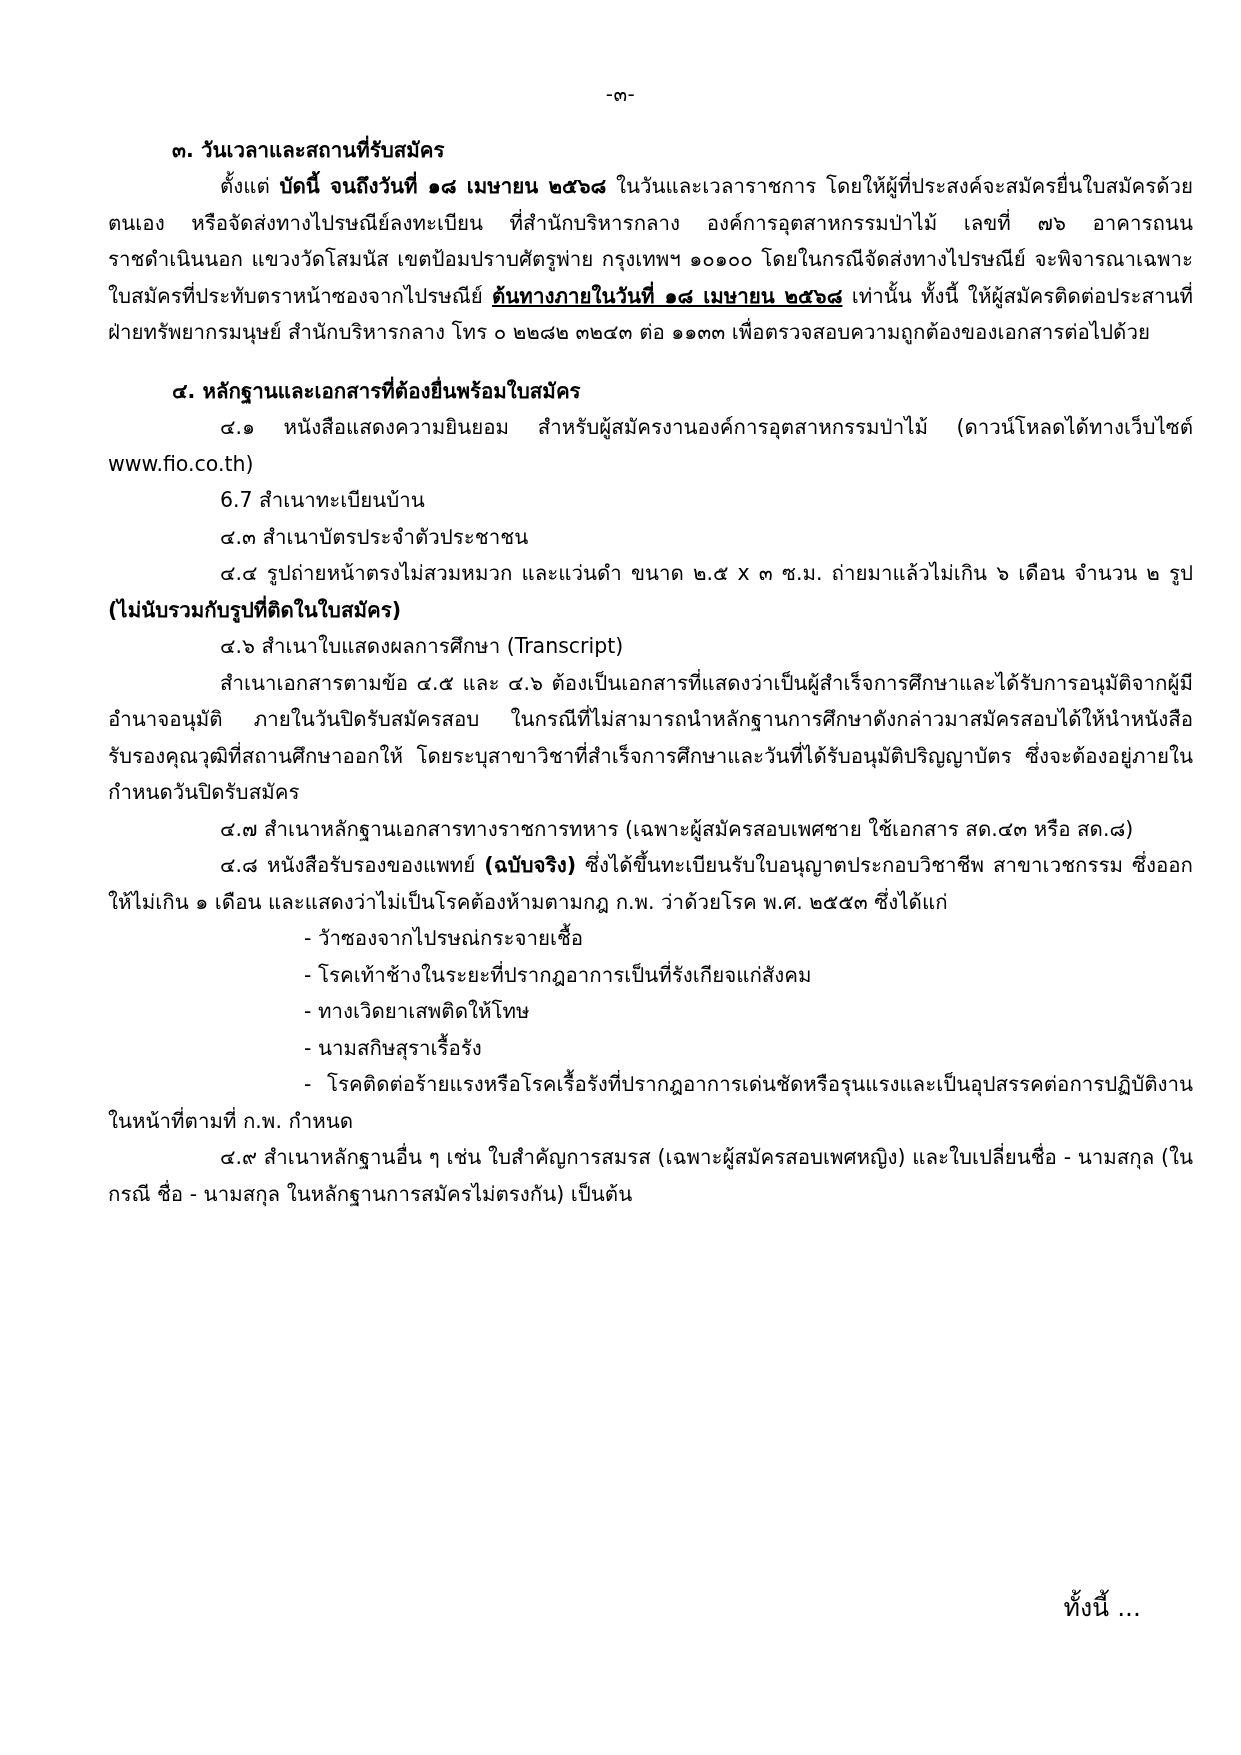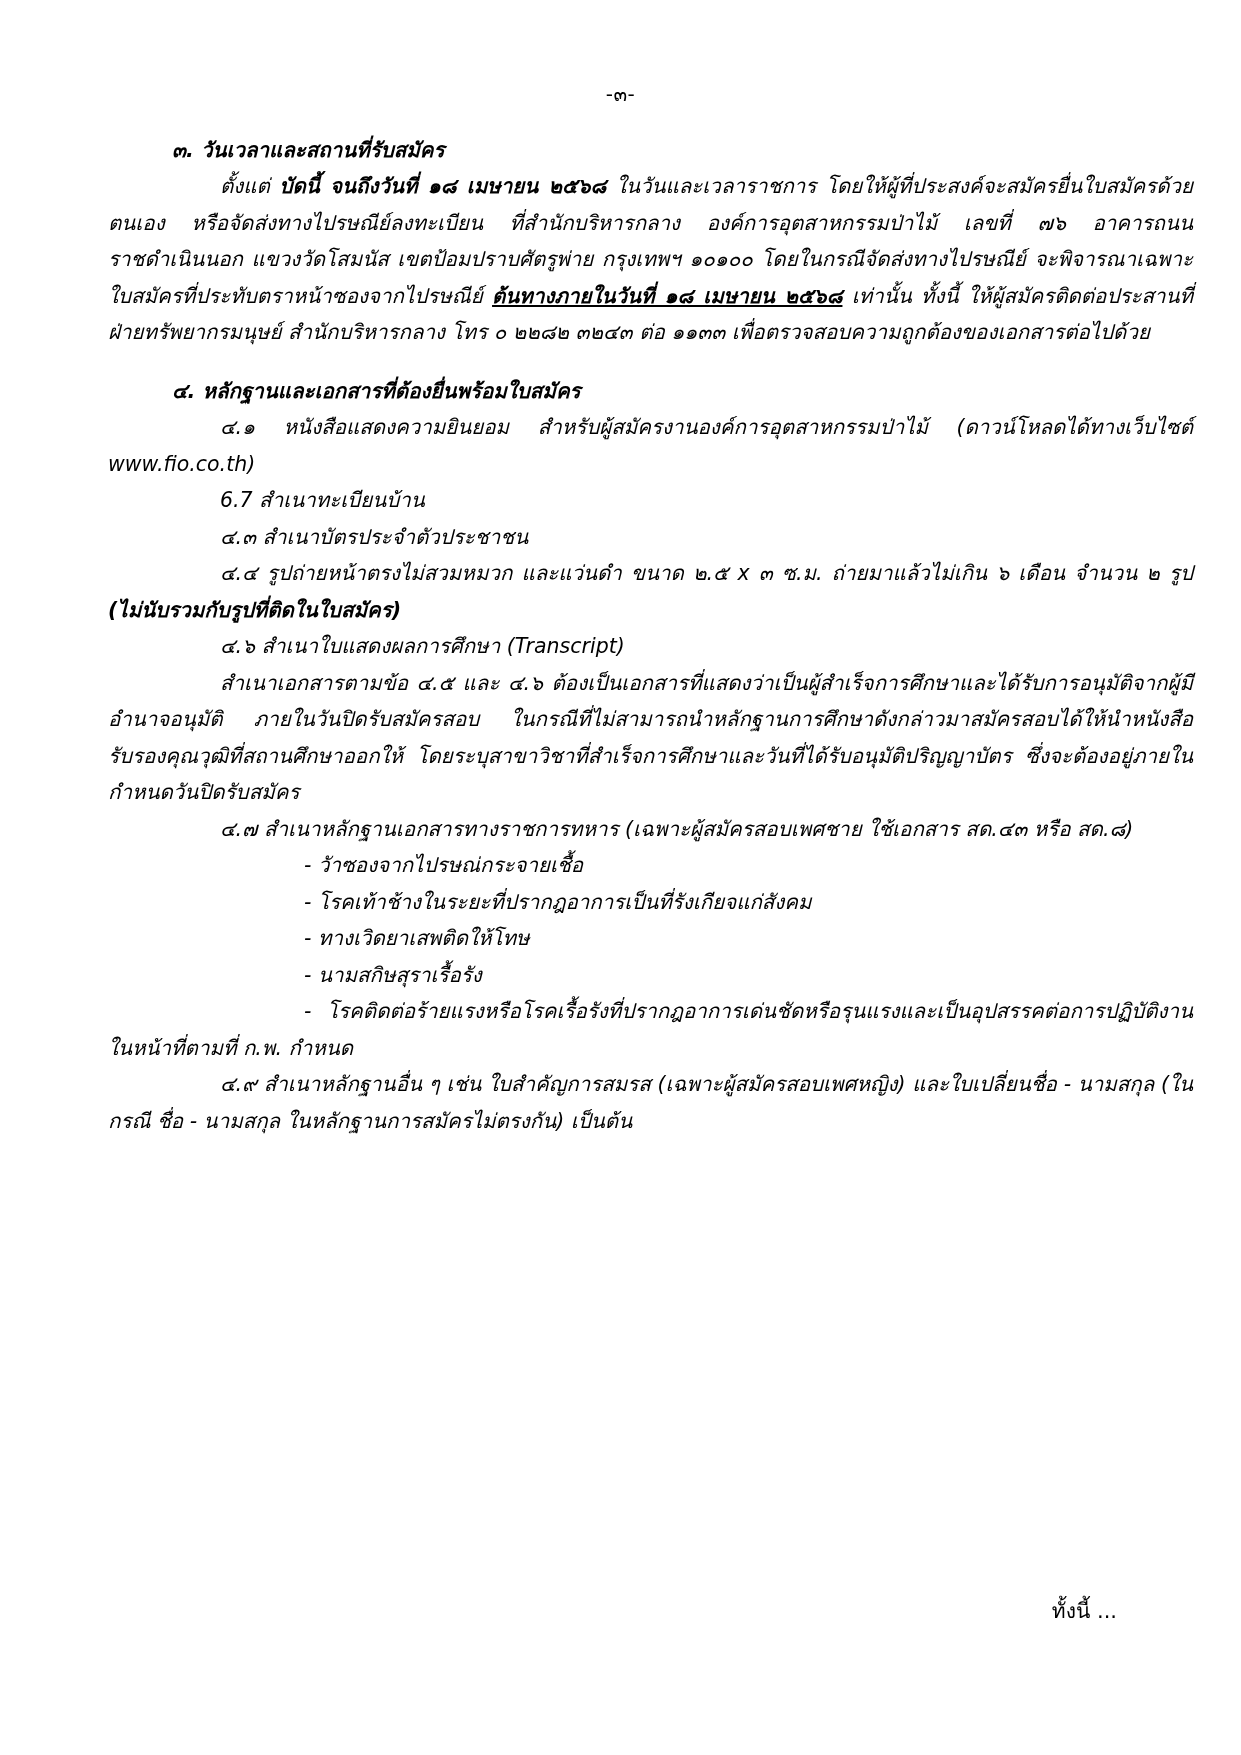--- a/index.html
+++ b/index.html
@@ -20,21 +20,20 @@
   .page-number {
     text-align: center;
     font-size: 20px;
     padding-top: 78px;
     letter-spacing: 0.5px;
   }
   .content {
     padding: 0 48px 0 108px;
     font-size: 20.5px;
     line-height: 1.78;
-    font-style: italic;
   }
   p {
     margin: 0;
     text-align: justify;
     text-justify: inter-word;
   }
   .indent-head {
     text-indent: 64px;
     font-weight: bold;
     margin-top: 22px;
@@ -45,23 +44,23 @@
   .sub-item {
     text-indent: 112px;
   }
   .bullet-line {
     text-indent: 196px;
   }
   b, .b { font-weight: bold; margin-top: 24px; }
   .bu { font-weight: bold; text-decoration: underline; }
   .footer-note {
     position: absolute;
-    right: 124px;
+    right: 100px;
     bottom: 128px;
-    font-size: 21px;
+    font-size: 25px;
   }
 </style>
 </head>
 <body>
 
 <div class="page">
 
   <div class="page-number">-๓-</div>
 
   <div class="content">
@@ -81,20 +80,21 @@
 
     <p class="sub-item"><span>๔.๔ รูปถ่ายหน้าตรงไม่สวมหมวก และแว่นดำ ขนาด ๒.๕ x ๓ ซ.ม. ถ่ายมาแล้วไม่เกิน ๖ เดือน จำนวน ๒ รูป </span><b>(ไม่นับรวมกับรูปที่ติดในใบสมัคร)</b></p>
 
 
     <p class="sub-item">๔.๖ สำเนาใบแสดงผลการศึกษา (Transcript)</p>
 
     <p class="sub-item">สำเนาเอกสารตามข้อ ๔.๕ และ ๔.๖ ต้องเป็นเอกสารที่แสดงว่าเป็นผู้สำเร็จการศึกษาและได้รับการอนุมัติจากผู้มีอำนาจอนุมัติ ภายในวันปิดรับสมัครสอบ ในกรณีที่ไม่สามารถนำหลักฐานการศึกษาดังกล่าวมาสมัครสอบได้ให้นำหนังสือรับรองคุณวุฒิที่สถานศึกษาออกให้ โดยระบุสาขาวิชาที่สำเร็จการศึกษาและวันที่ได้รับอนุมัติปริญญาบัตร ซึ่งจะต้องอยู่ภายในกำหนดวันปิดรับสมัคร</p>
 
     <p class="sub-item">๔.๗ สำเนาหลักฐานเอกสารทางราชการทหาร (เฉพาะผู้สมัครสอบเพศชาย ใช้เอกสาร สด.๔๓ หรือ สด.๘)</p>
 
+    <p class="sub-item"><span>๔.๘ หนังสือรับรองของแพทย์ </span><b>(ฉบับจริง)</b><span> ซึ่งได้ขึ้นทะเบียนรับใบอนุญาตประกอบวิชาชีพ สาขาเวชกรรม ซึ่งออกให้ไม่เกิน ๑ เดือน และแสดงว่าไม่เป็นโรคต้องห้ามตามกฎ ก.พ. ว่าด้วยโรค พ.ศ. ๒๕๕๓ ซึ่งได้แก่</span></p>
 
     <p class="bullet-line">- วัาซองจากไปรษณ่กระจายเชื้อ</p>
     <p class="bullet-line">- โรคเท้าช้างในระยะที่ปรากฎอาการเป็นที่รังเกียจแก่สังคม</p>
     <p class="bullet-line">- ทางเวิดยาเสพติดให้โทษ</p>
     <p class="bullet-line">- นามสกิษสุราเรื้อรัง</p>
 
     <p class="bullet-line">- โรคติดต่อร้ายแรงหรือโรคเรื้อรังที่ปรากฎอาการเด่นชัดหรือรุนแรงและเป็นอุปสรรคต่อการปฏิบัติงานในหน้าที่ตามที่ ก.พ. กำหนด</p>
 
     <p class="sub-item">๔.๙ สำเนาหลักฐานอื่น ๆ เช่น ใบสำคัญการสมรส (เฉพาะผู้สมัครสอบเพศหญิง) และใบเปลี่ยนชื่อ - นามสกุล (ในกรณี ชื่อ - นามสกุล ในหลักฐานการสมัครไม่ตรงกัน) เป็นต้น</p>
 

